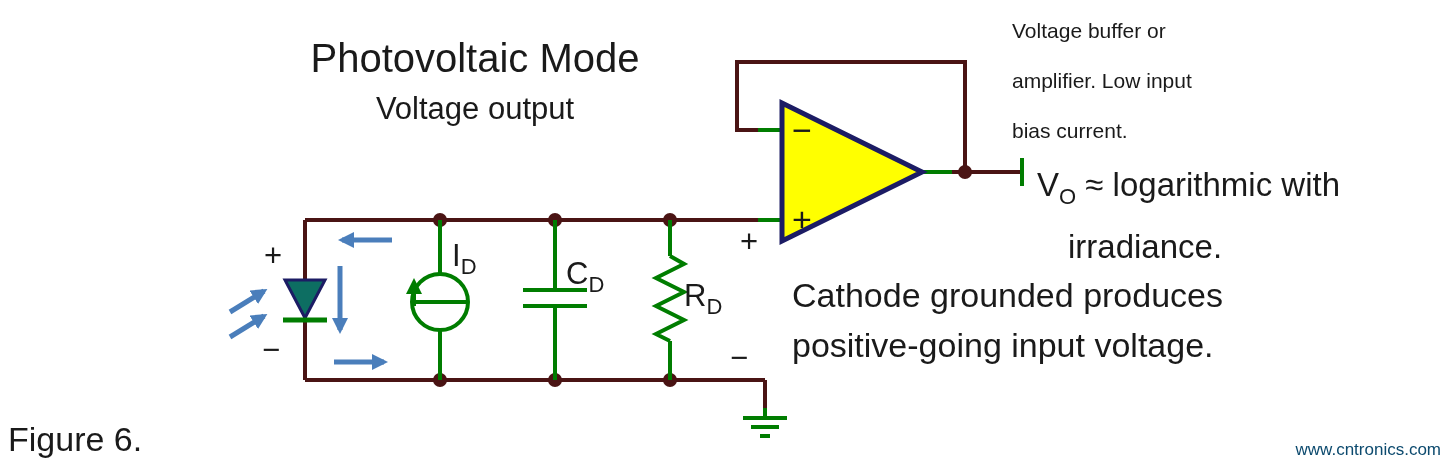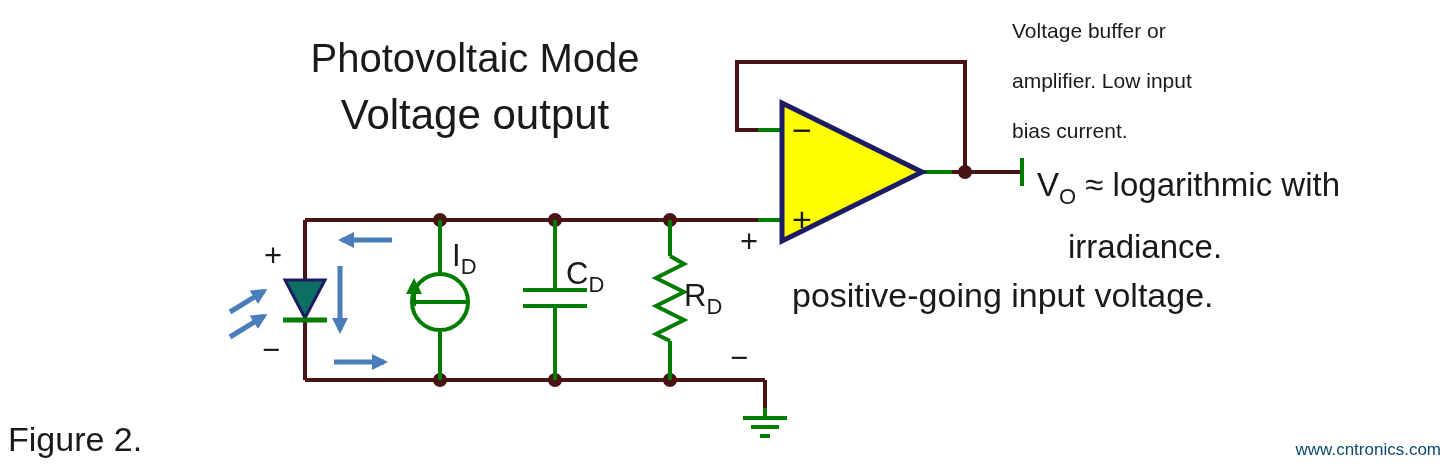--- a/index.html
+++ b/index.html
@@ -4,21 +4,21 @@
 <style>
   html,body{margin:0;padding:0;background:#ffffff;}
   .page{position:relative;width:1445px;height:468px;background:#ffffff;overflow:hidden;
         font-family:"Liberation Sans",sans-serif;color:#1a1a1a;}
   svg.circuit{position:absolute;left:0;top:0;}
   svg text{font-family:"Liberation Sans",sans-serif;font-size:31px;fill:#1a1a1a;}
   svg .sub{font-size:22px;}
   svg .opamp-sign{font-size:34px;}
   .title-block{position:absolute;left:250px;top:36px;width:450px;text-align:center;}
   .main-title{font-size:40px;}
-  .sub-title{font-size:42px;margin-top:10px;}
+  .sub-title{font-size:31px;margin-top:10px;}
   .note{position:absolute;font-size:21px;line-height:50px;}
   .note-buffer{left:1012px;top:6px;}
   .note-vo{left:1037px;top:160px;font-size:33px;}
   .note-vo .indent{margin-left:31px;}
   .note-vo sub{font-size:22px;}
   .note-cathode{left:792px;top:270px;font-size:34px;}
   .figure-label{position:absolute;left:8px;top:420px;font-size:34px;}
   .watermark{position:absolute;right:4px;top:440px;font-size:17px;color:#0c4a6e;}
 </style>
 </head>
@@ -129,20 +129,21 @@
     <div>amplifier. Low input</div>
     <div>bias current.</div>
   </div>
 
   <div class="note note-vo">
     <div><span>V</span><sub>O</sub><span> ≈ logarithmic with</span></div>
     <div class="indent">irradiance.</div>
   </div>
 
   <div class="note note-cathode">
+    <div>Cathode grounded produces</div>
     <div>positive-going input voltage.</div>
   </div>
 
-  <div class="figure-label">Figure 2.</div>
+  <div class="figure-label">Figure 6.</div>
 
   <div class="watermark">www.cntronics.com</div>
 
 </div>
 
 </body></html>

